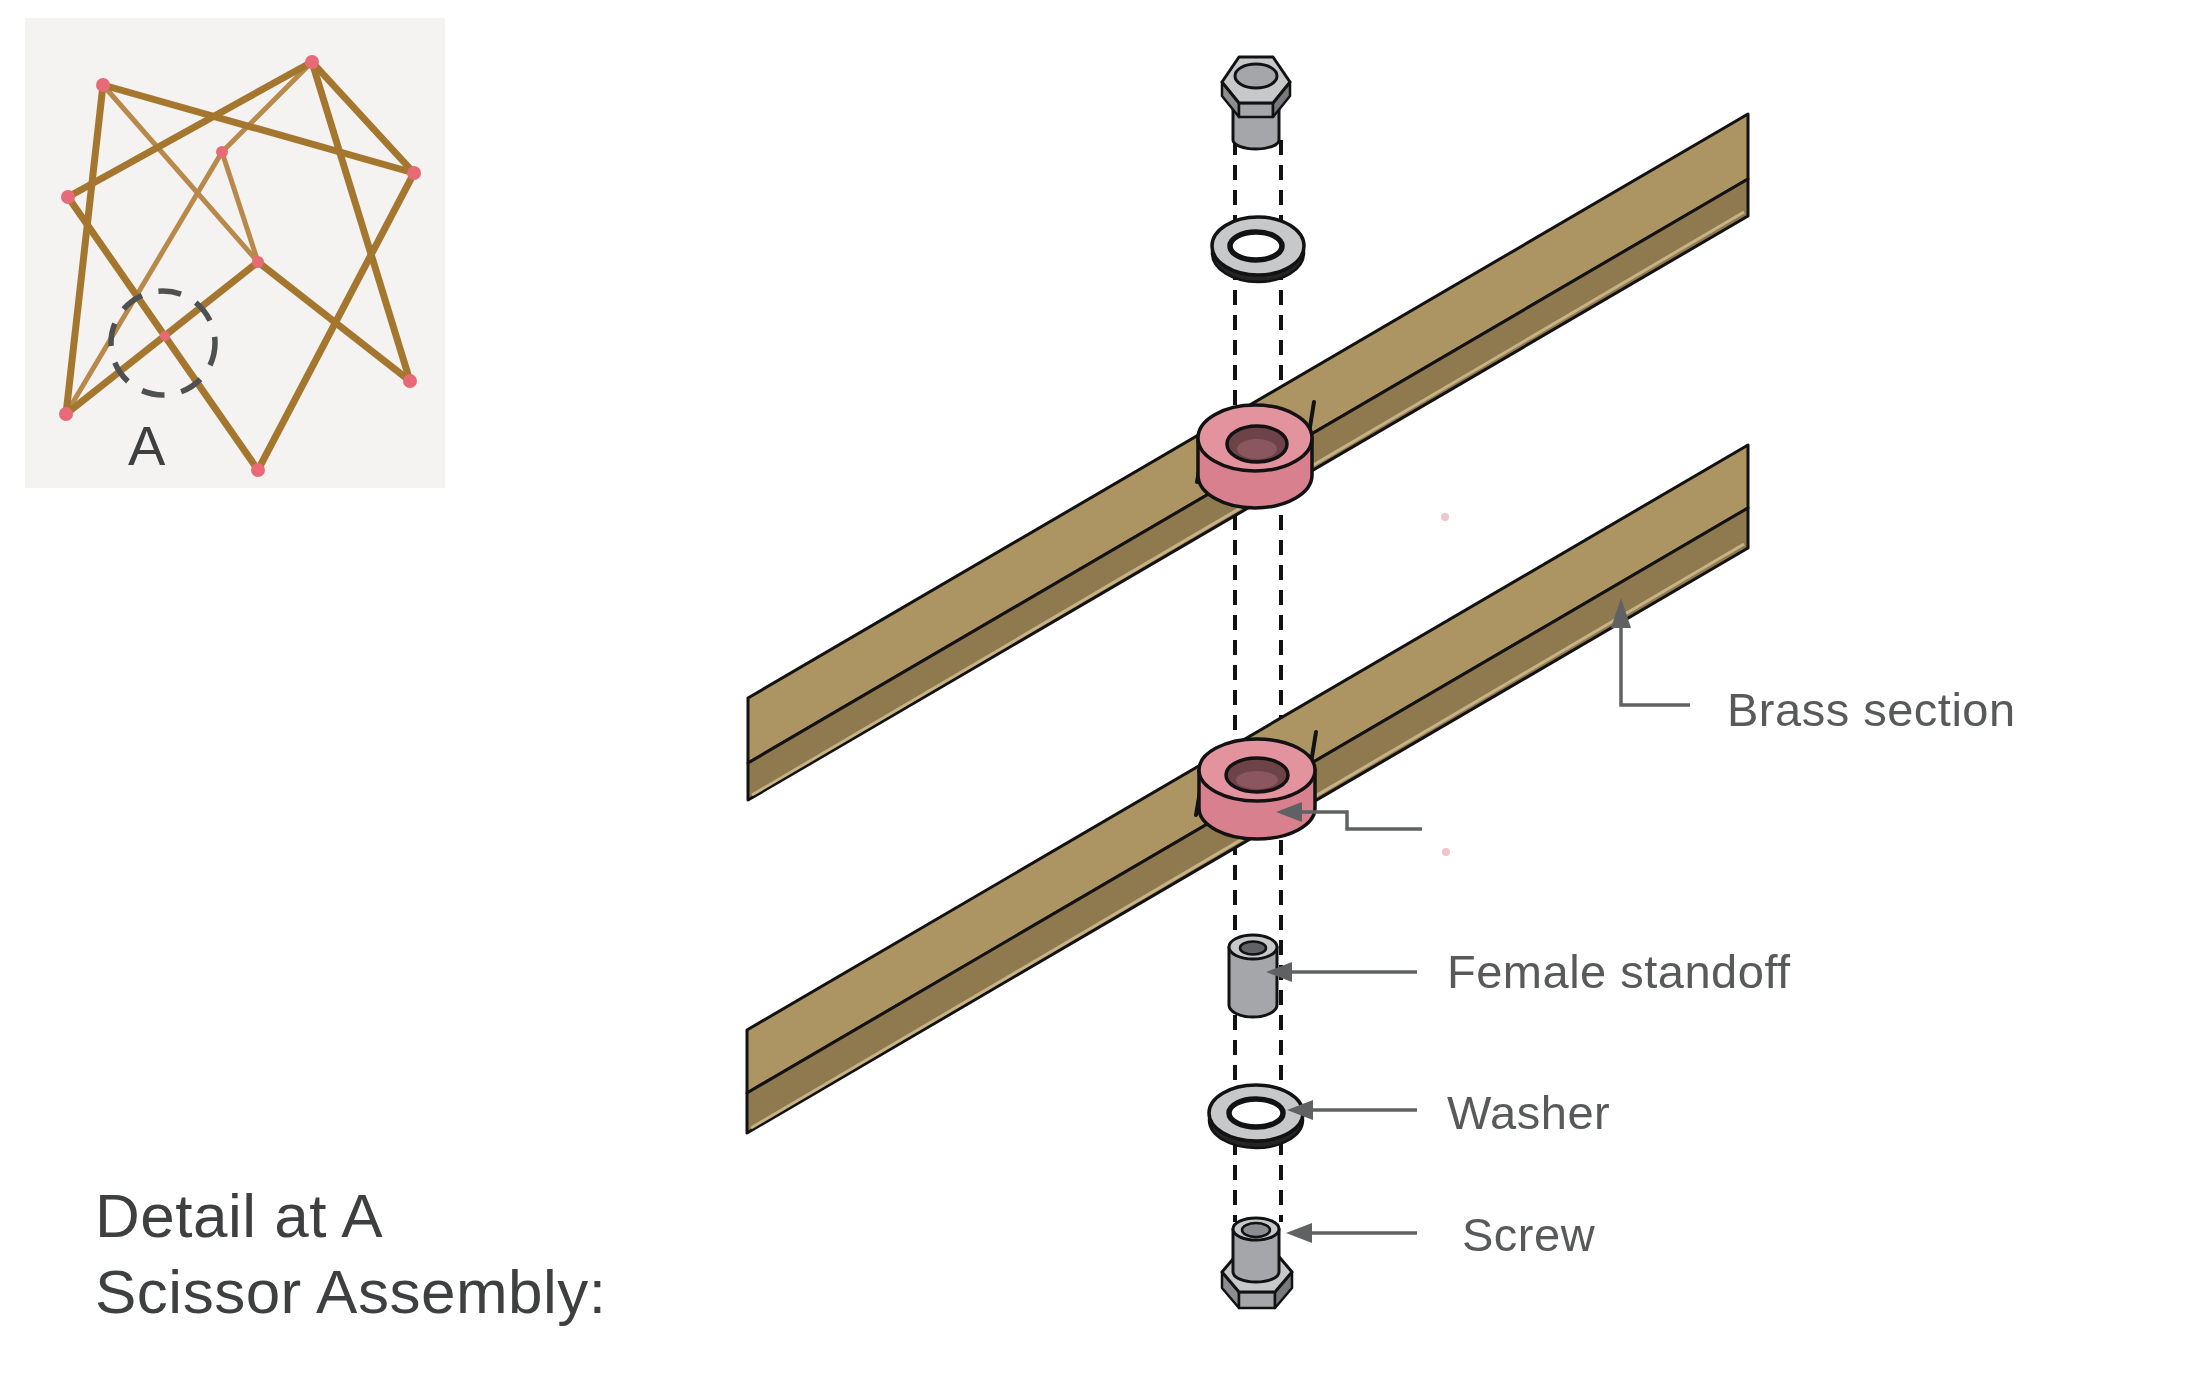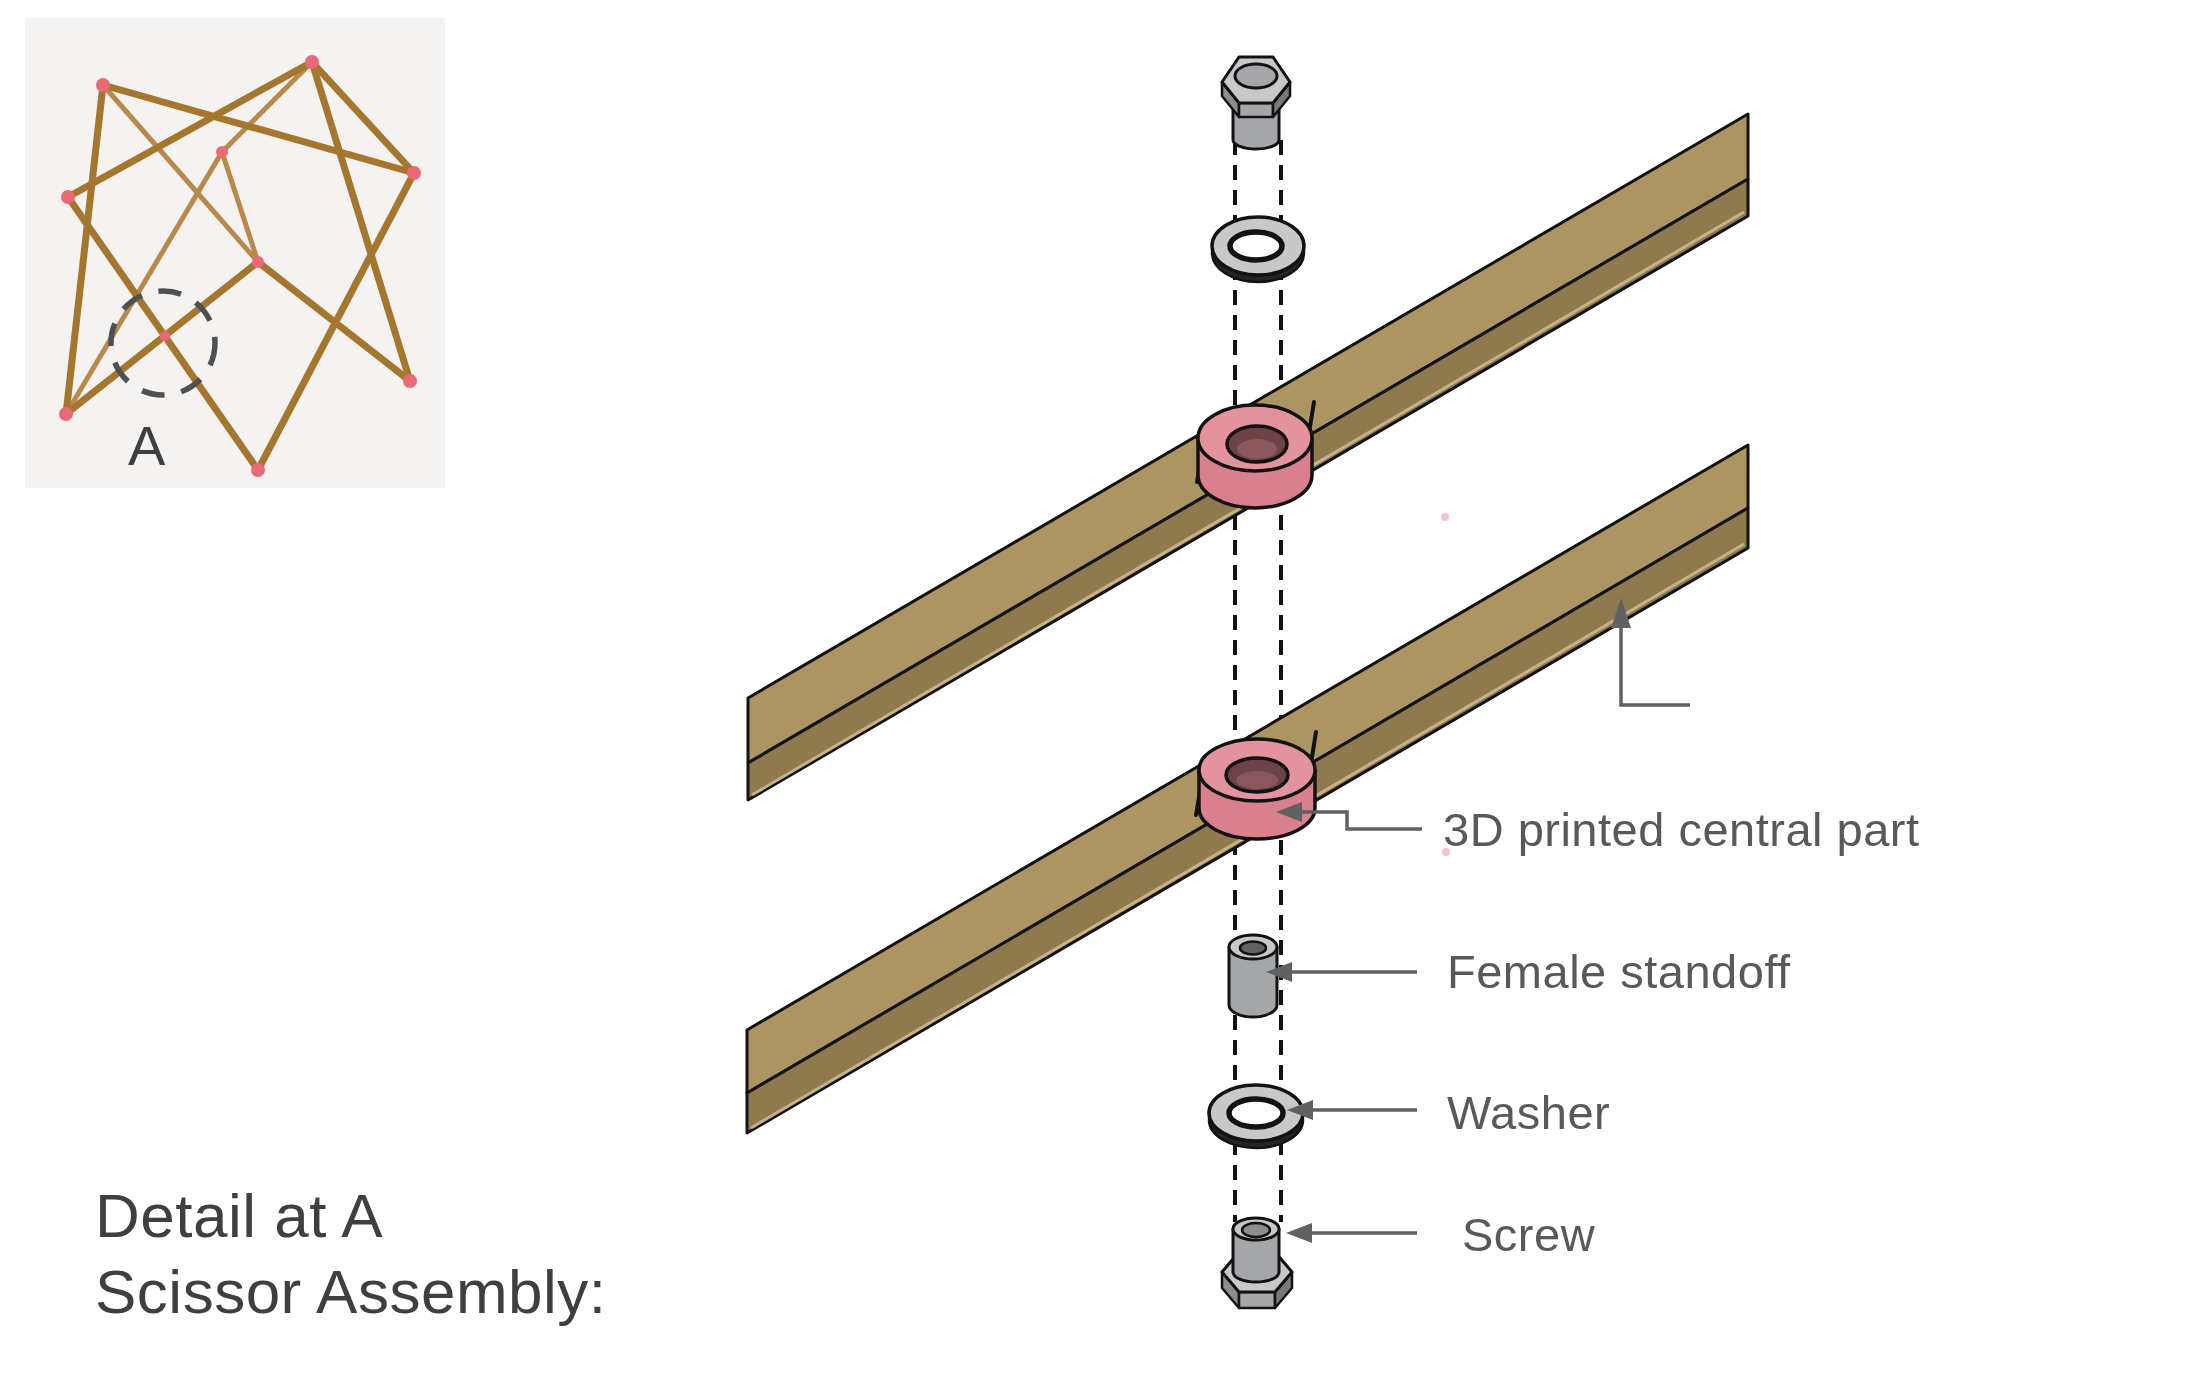--- a/index.html
+++ b/index.html
@@ -151,21 +151,21 @@
     </g>
     <g fill="var(--leader)" stroke="none">
       <polygon points="1621,598 1611,628 1631,628"></polygon>
       <polygon points="1276,812 1302,802 1302,822"></polygon>
       <polygon points="1266,972 1292,962 1292,982"></polygon>
       <polygon points="1287,1110 1313,1100 1313,1120"></polygon>
       <polygon points="1286,1233 1312,1223 1312,1243"></polygon>
     </g>
   </svg>
 
-  <div class="part-label" id="label-central">3D printed central part</div>
+  <div class="part-label" id="label-brass">Brass section</div>
   <div class="part-label" id="label-standoff">Female standoff</div>
   <div class="part-label" id="label-washer">Washer</div>
   <div class="part-label" id="label-screw">Screw</div>
 
   <div id="title-block">
     <span>Detail at A</span>
     <span>Scissor Assembly:</span>
   </div>
 
 </div>

